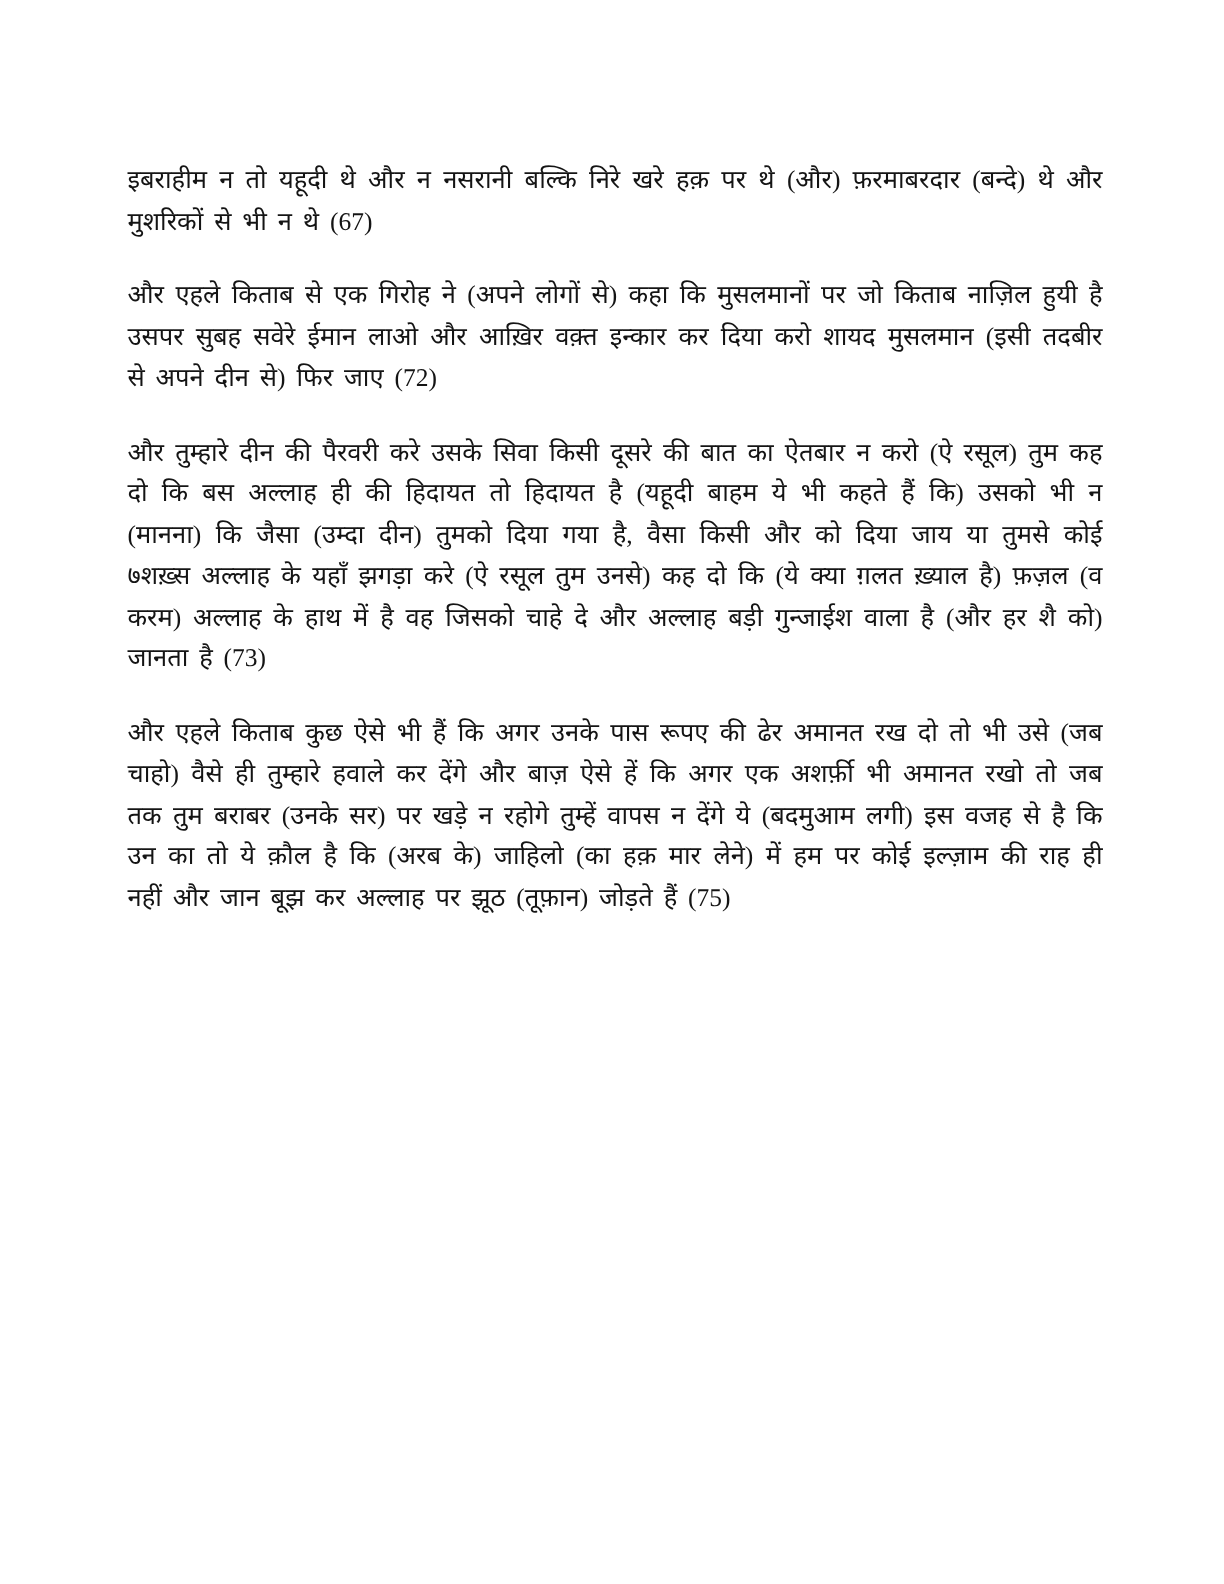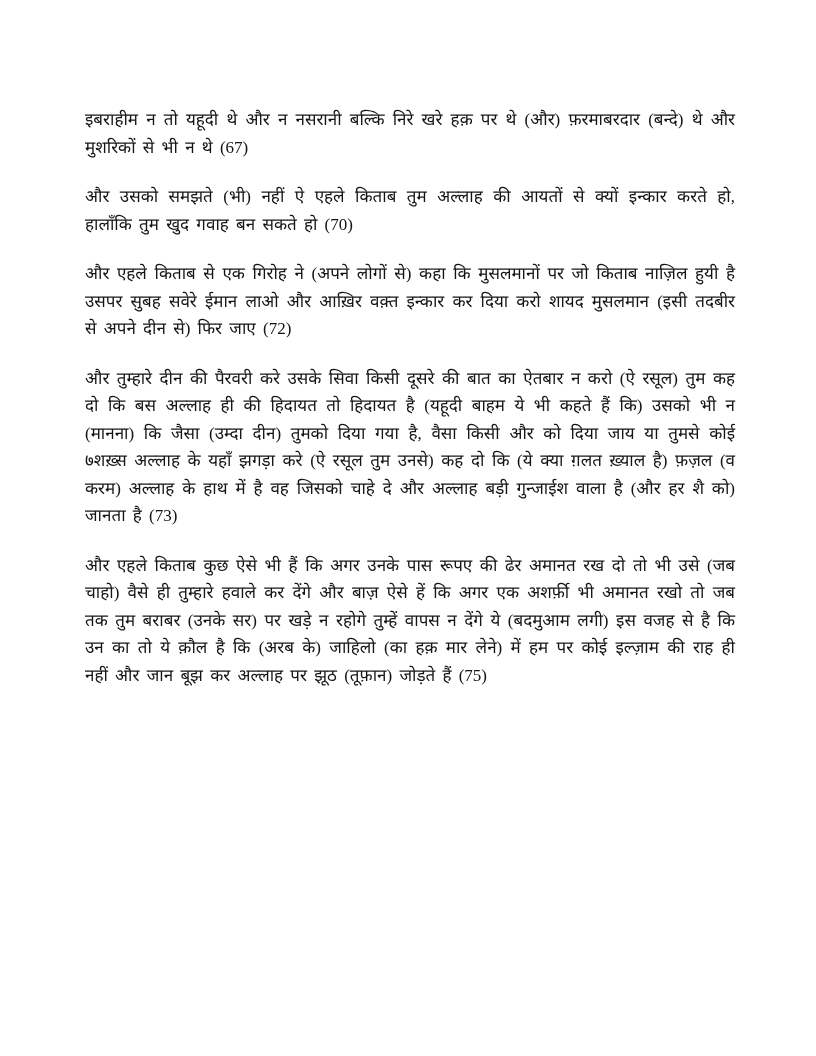--- a/index.html
+++ b/index.html
@@ -33,18 +33,17 @@
   }
   .content p:last-child { margin-bottom: 0; }
 </style>
 </head>
 <body>
 
 <div class="page">
   <div class="content">
 
   <p>इबराहीम न तो यहूदी थे और न नसरानी बल्कि निरे खरे हक़ पर थे (और) फ़रमाबरदार (बन्दे) थे और मुशरिकों से भी न थे (67)</p>
-      <p>और उसको समझते (भी) नहीं ऐ एहले किताब तुम अल्लाह की आयतों से क्यों इन्कार करते हो, हालाँकि तुम खुद गवाह बन सकते हो (70)</p>
       <p>और एहले किताब से एक गिरोह ने (अपने लोगों से) कहा कि मुसलमानों पर जो किताब नाज़िल हुयी है उसपर सुबह सवेरे ईमान लाओ और आख़िर वक़्त इन्कार कर दिया करो शायद मुसलमान (इसी तदबीर से अपने दीन से) फिर जाए (72)</p>
       <p>और तुम्हारे दीन की पैरवरी करे उसके सिवा किसी दूसरे की बात का ऐतबार न करो (ऐ रसूल) तुम कह दो कि बस अल्लाह ही की हिदायत तो हिदायत है (यहूदी बाहम ये भी कहते हैं कि) उसको भी न (मानना) कि जैसा (उम्दा दीन) तुमको दिया गया है, वैसा किसी और को दिया जाय या तुमसे कोई ७शख़्स अल्लाह के यहाँ झगड़ा करे (ऐ रसूल तुम उनसे) कह दो कि (ये क्या ग़लत ख़्याल है) फ़ज़ल (व करम) अल्लाह के हाथ में है वह जिसको चाहे दे और अल्लाह बड़ी गुन्जाईश वाला है (और हर शै को) जानता है (73)</p>
       <p>और एहले किताब कुछ ऐसे भी हैं कि अगर उनके पास रूपए की ढेर अमानत रख दो तो भी उसे (जब चाहो) वैसे ही तुम्हारे हवाले कर देंगे और बाज़ ऐसे हें कि अगर एक अशर्फ़ी भी अमानत रखो तो जब तक तुम बराबर (उनके सर) पर खड़े न रहोगे तुम्हें वापस न देंगे ये (बदमुआम लगी) इस वजह से है कि उन का तो ये क़ौल है कि (अरब के) जाहिलो (का हक़ मार लेने) में हम पर कोई इल्ज़ाम की राह ही नहीं और जान बूझ कर अल्लाह पर झूठ (तूफ़ान) जोड़ते हैं (75)</p>
     </div>
 </div>
 
 </body></html>

